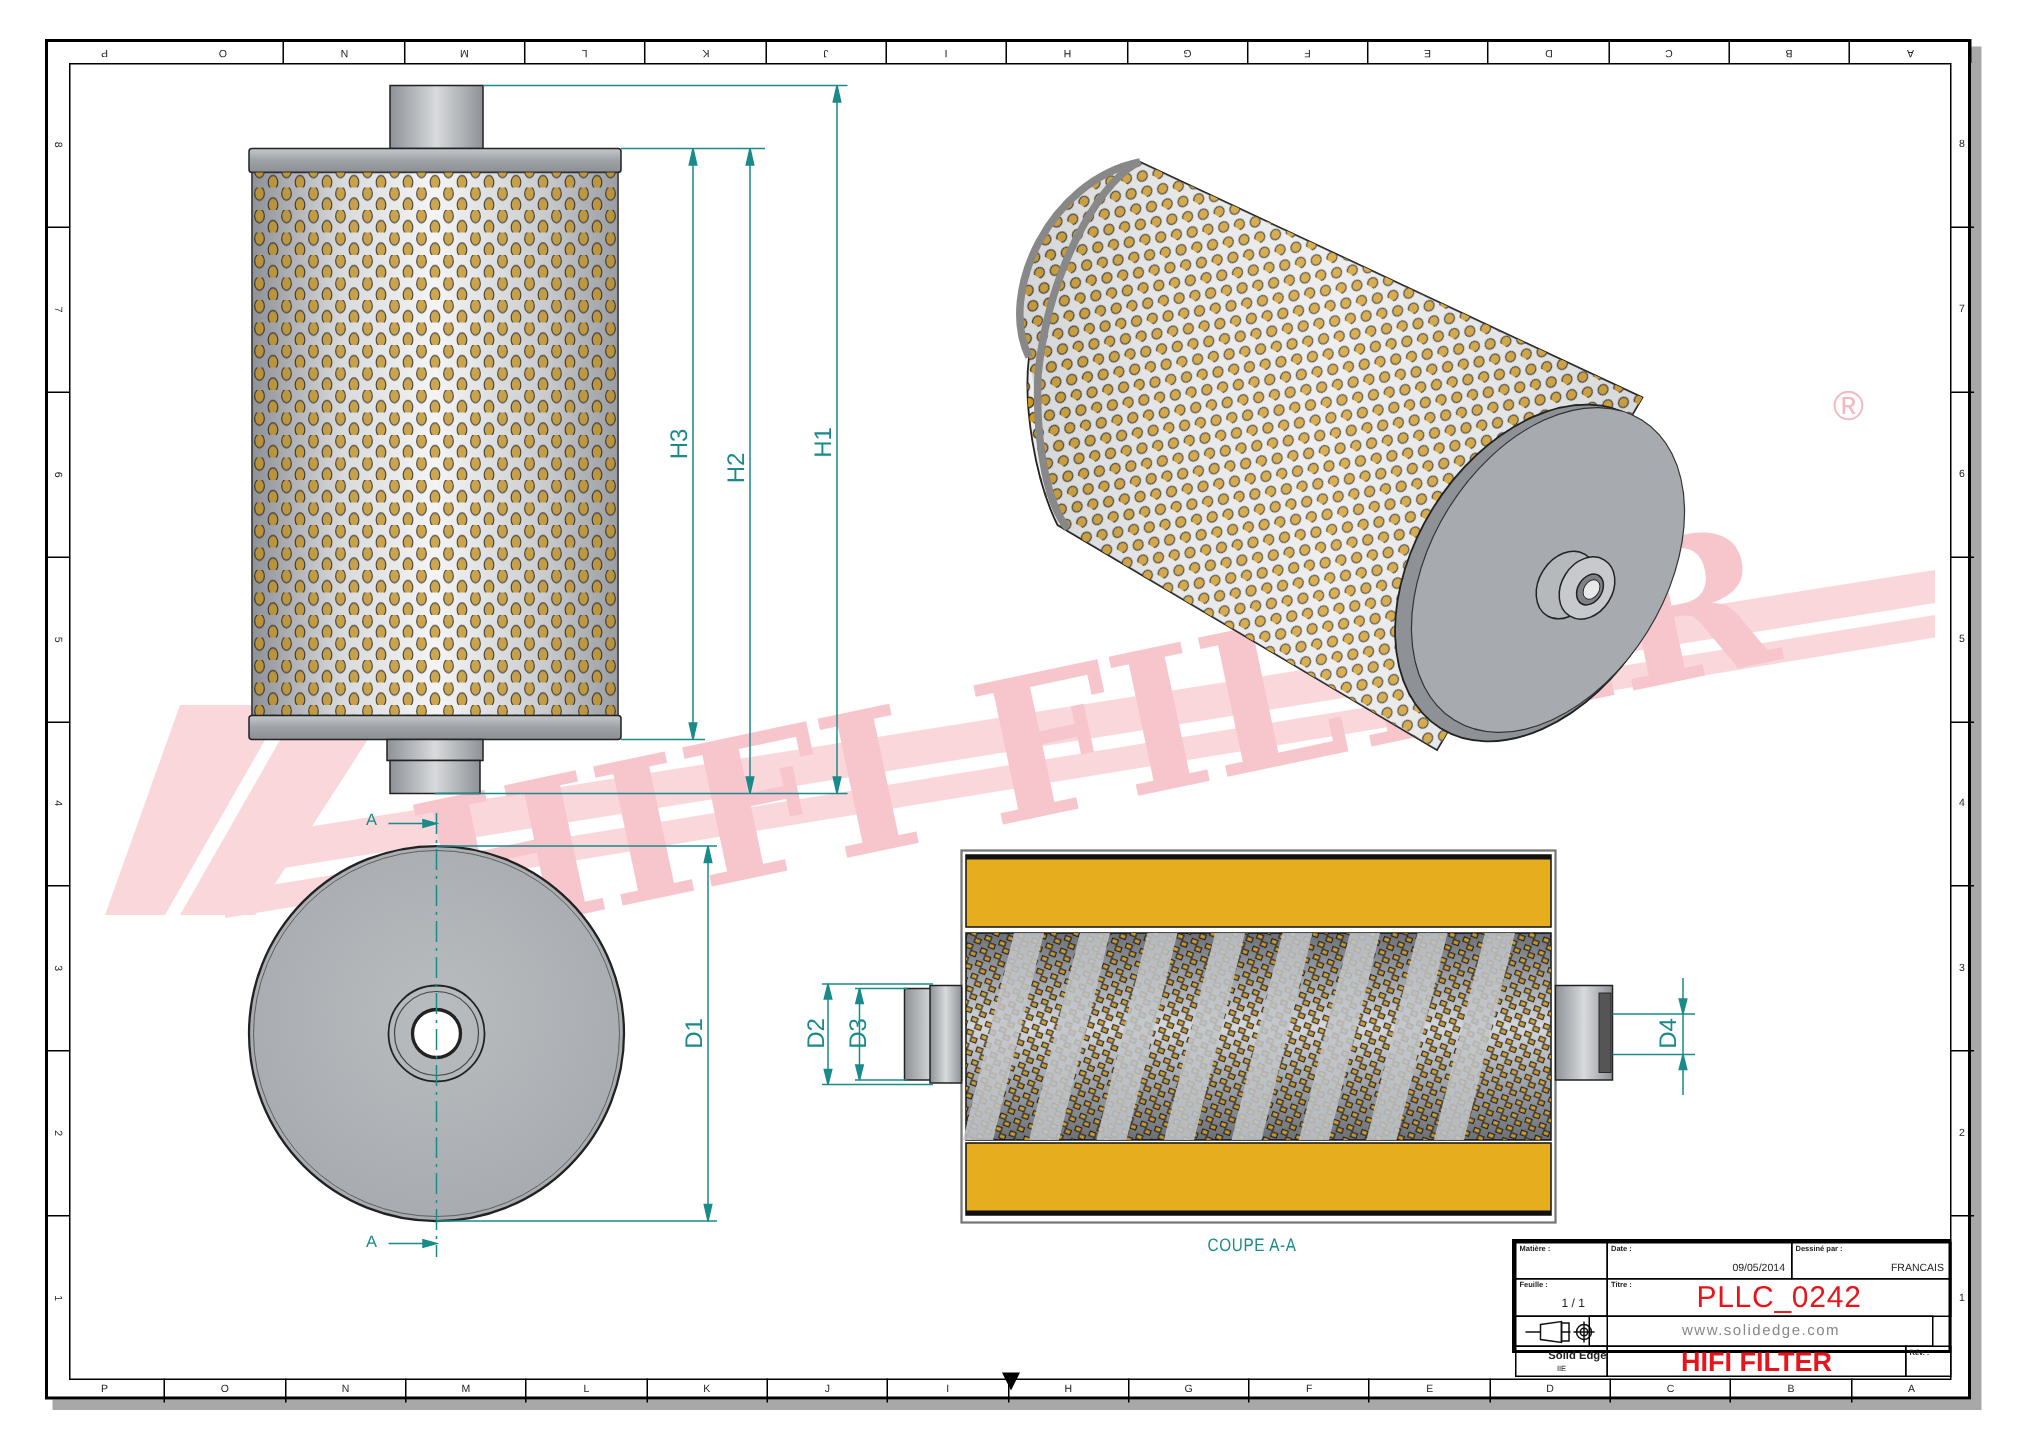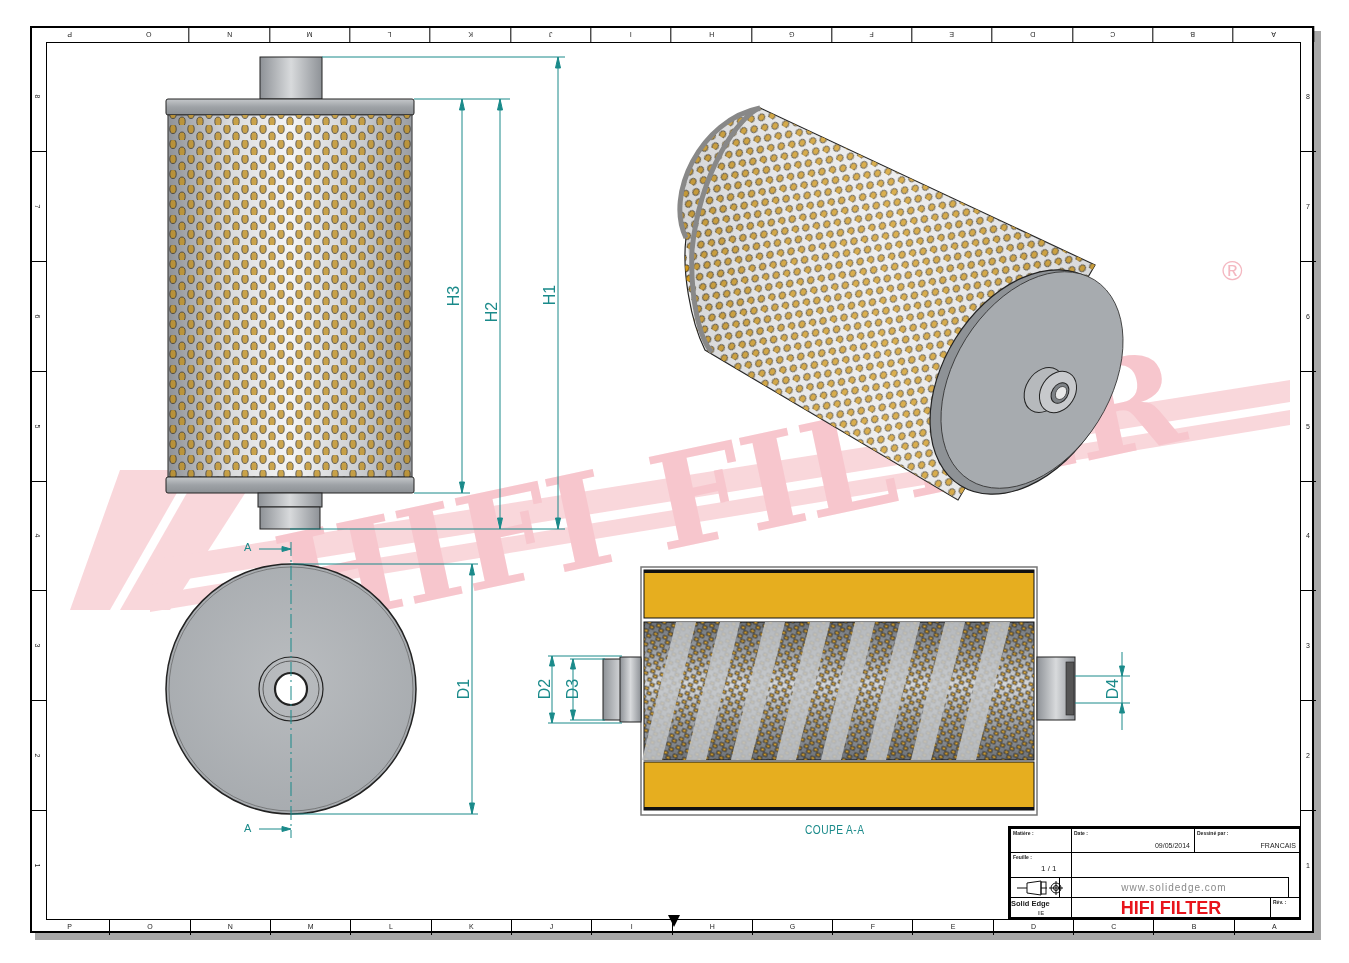--- a/index.html
+++ b/index.html
@@ -18,28 +18,28 @@
   .zone-right { left:1300px; }
   .zone-left .z, .zone-right .z { flex:1; border-bottom:1px solid #000; font-size:7px; display:flex; align-items:center; justify-content:center; color:#222; }
   .zone-left .z:last-child, .zone-right .z:last-child { border-bottom:none; }
   .zone-left .z span { transform:rotate(90deg); }
   .center-mark { position:absolute; left:668px; top:915px; width:0; height:0; border-left:6px solid transparent; border-right:6px solid transparent; border-top:12px solid #000; }
   svg.drawing { position:absolute; left:0; top:0; }
   .dim-label { position:absolute; color:#1a8a8a; font-size:16px; font-family:"Liberation Sans", sans-serif; transform:rotate(-90deg); transform-origin:center; }
   .sec-label { position:absolute; color:#1a8a8a; font-size:11px; font-family:"Liberation Sans Narrow","Liberation Sans",sans-serif; }
   .coupe { position:absolute; left:805px; top:823px; color:#1a8a8a; font-size:12px; letter-spacing:0.5px; font-family:"Liberation Sans Narrow","Liberation Sans",sans-serif; transform:scaleX(0.85); transform-origin:left; }
   
-  .tb { position:absolute; left:1008px; top:826px; width:293px; height:94px; border:2px solid #000; box-sizing:border-box; background:#fff;text-decoration:underline; }
+  .tb { position:absolute; left:1008px; top:826px; width:293px; height:76px; border:2px solid #000; box-sizing:border-box; background:#fff;text-decoration:underline; }
   .tb .cell { position:absolute; border:1px solid #000; box-sizing:border-box; }
   .tb .lbl { position:absolute; left:2px; top:1px; font-size:5px; font-weight:bold; color:#222; }
   .tb .val { position:absolute; font-size:8px; color:#222; }
   .tb .red-big { color:#e8141b; font-size:20px; position:absolute; left:0; right:0; text-align:center; letter-spacing:0.5px; }
   .tb .red-bold { color:#e8141b; font-size:18px; font-weight:bold; position:absolute; left:0; right:0; text-align:center; }
   .tb .url { color:#888; font-size:10px; position:absolute; left:0; right:0; text-align:center; letter-spacing:1px; }
-  .tb .se { position:absolute; left:0; right:0; text-align:left; font-size:7.5px; font-weight:bold; color:#222; }
+  .tb .se { position:absolute; left:0; right:0; text-align:right; font-size:7.5px; font-weight:bold; color:#222; }
   .tb .se2 { position:absolute; left:0; right:0; text-align:center; font-size:5px; color:#222; }
   .watermark { position:absolute; left:0; top:0; pointer-events:none; }
 </style>
 </head>
 <body>
 
 <div class="sheet-shadow"></div>
 <div class="sheet"></div>
 
 <svg class="watermark" width="1349" height="963">
@@ -317,20 +317,24 @@
     <span class="val" style="right:4px;top:13px;font-size:7px;">09/05/2014</span>
   </div>
   <div class="cell" style="left:184px;top:0;width:107px;height:25px;">
     <span class="lbl">Dessiné par :</span>
     <span class="val" style="right:4px;top:13px;font-size:7px;">FRANCAIS</span>
   </div>
   <div class="cell" style="left:0;top:24px;width:62px;height:26px;">
     <span class="lbl">Feuille :</span>
     <span class="val" style="left:30px;top:11px;font-size:8px;">1 / 1</span>
   </div>
+  <div class="cell" style="left:61px;top:24px;width:230px;height:26px;">
+    <span class="lbl">Titre :</span>
+    <span class="red-big" style="top:1px;">PLLC_0242</span>
+  </div>
   <div class="cell" style="left:0;top:49px;width:62px;height:21px;">
     <svg width="60" height="19" style="position:absolute;left:0;top:0;">
       <line x1="6" y1="10" x2="16" y2="10" stroke="#111" stroke-width="1"></line>
       <polygon points="16,5 30,3 30,17 16,15" fill="none" stroke="#111" stroke-width="1"></polygon>
       <line x1="30" y1="10" x2="36" y2="10" stroke="#111" stroke-width="1"></line>
       <rect x="30" y="4" width="5" height="12" fill="none" stroke="#111" stroke-width="1"></rect>
       <circle cx="45" cy="10" r="5" fill="none" stroke="#111" stroke-width="1"></circle>
       <circle cx="45" cy="10" r="2.5" fill="none" stroke="#111" stroke-width="1"></circle>
       <line x1="38" y1="10" x2="52" y2="10" stroke="#111" stroke-width="1"></line>
       <line x1="45" y1="3" x2="45" y2="17" stroke="#111" stroke-width="1"></line>

